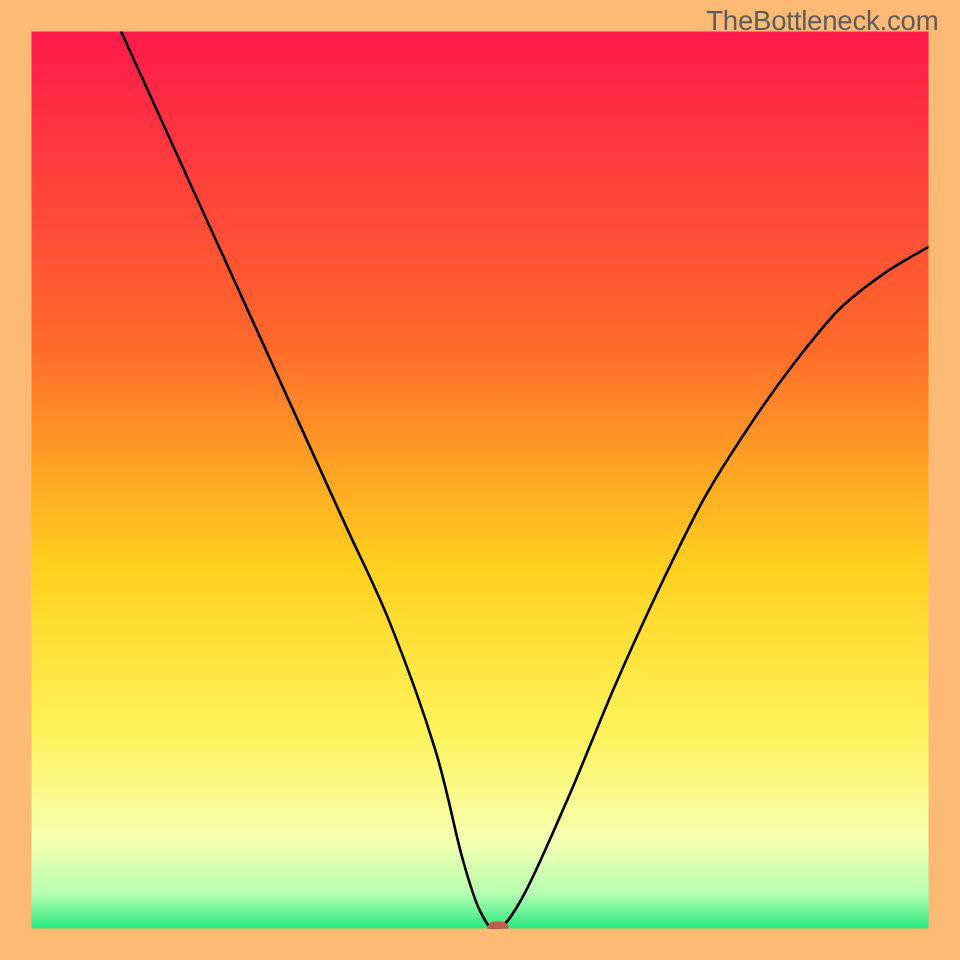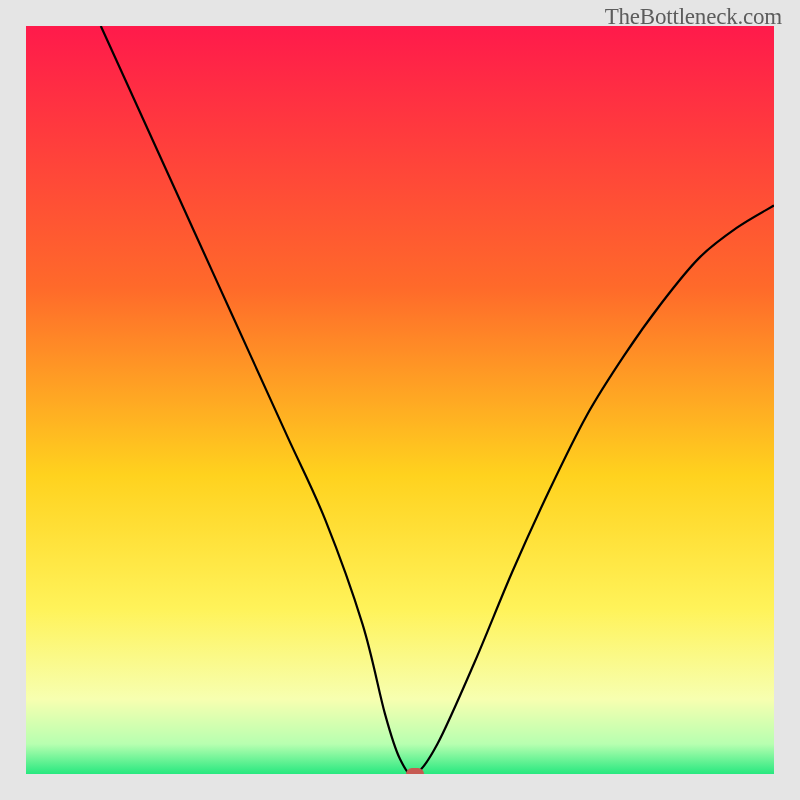--- a/index.html
+++ b/index.html
@@ -10,22 +10,21 @@
     background: #000;
     position: relative;
     font-family: Arial, sans-serif;
   }
   .frame {
     position: absolute;
     top: 0;
     left: 0;
     width: 800px;
     height: 800px;
-    background: #e5e5e5;
-    font-family: Liberation Serif, serif;
+    background: #fdba74;
   }
   .plot-area {
     position: absolute;
     top: 26px;
     left: 26px;
     width: 748px;
     height: 748px;
     overflow: hidden;
   }
   .watermark {

